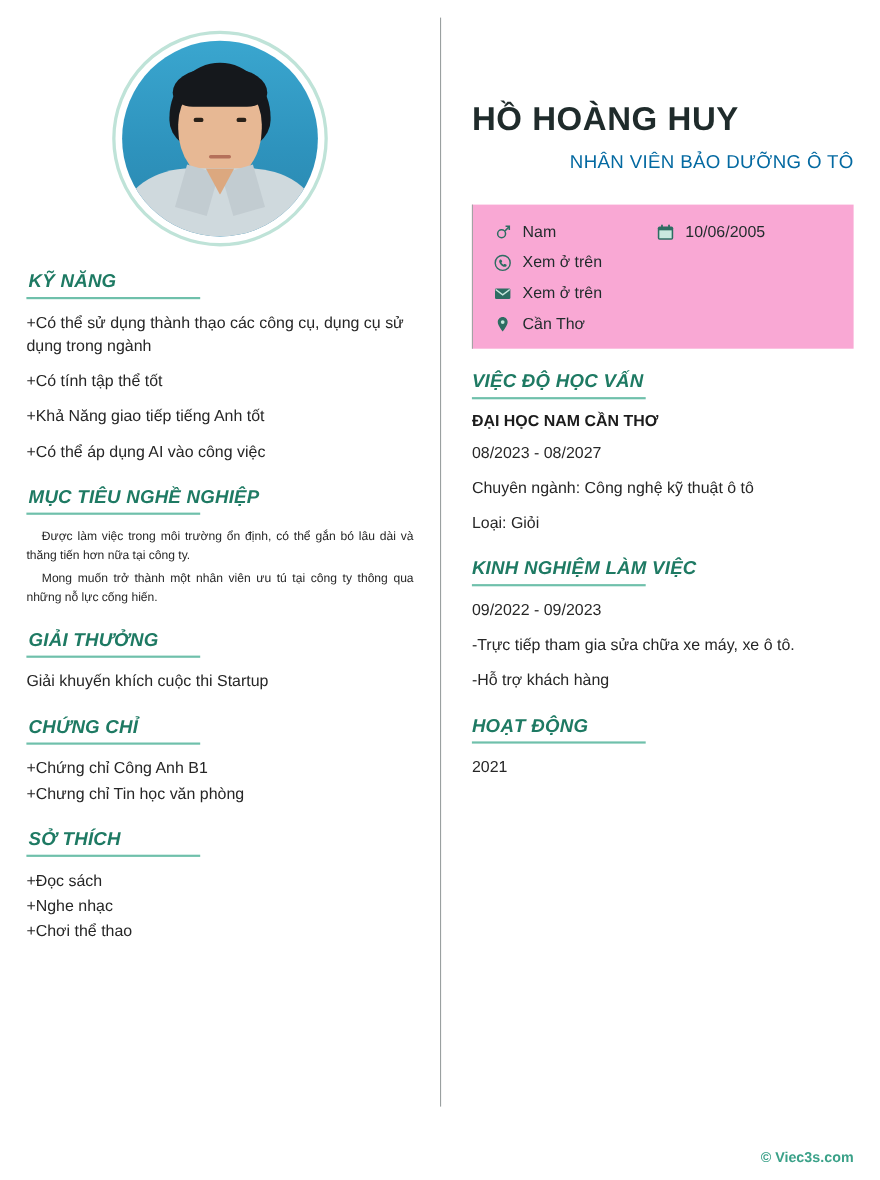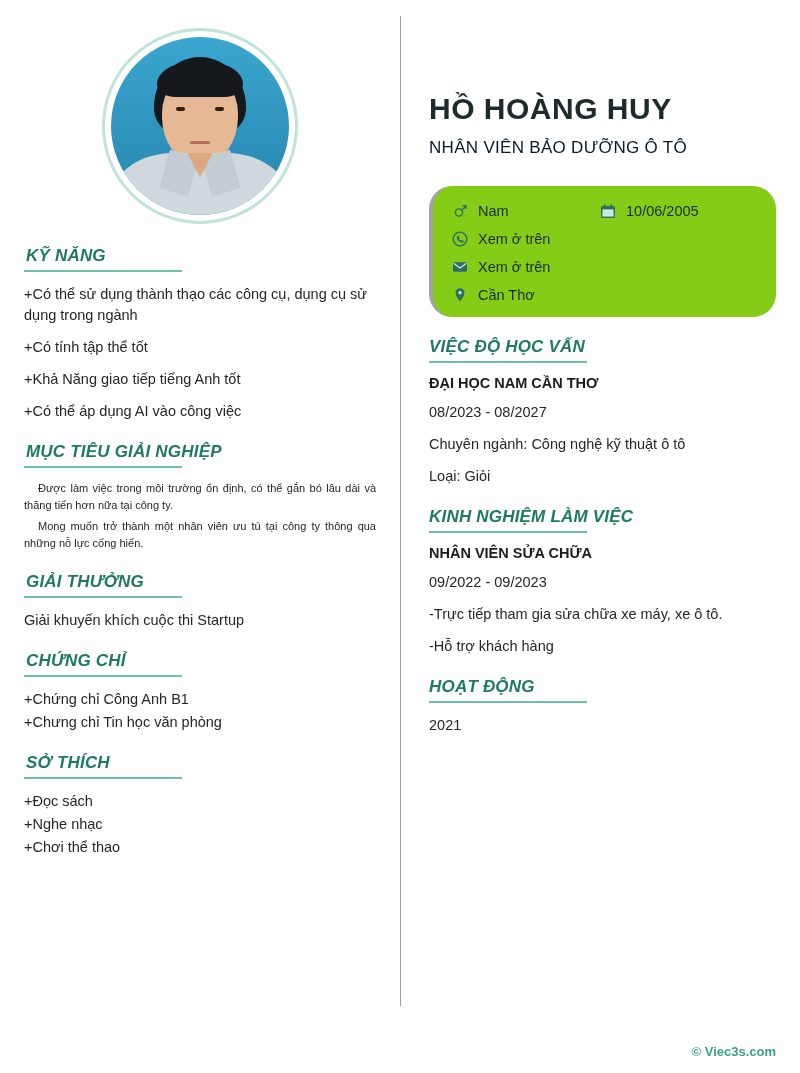--- a/index.html
+++ b/index.html
@@ -185,32 +185,32 @@
   
   .name {
     font-size: 30px;
     font-weight: bold;
     color: #1f2b2b;
     letter-spacing: .5px;
     margin: 78px 0 12px 0;
   }
   .role {
     font-size: 17px;
-    color: #0f172a;
+    color: #0369a1;
     letter-spacing: .3px;
     margin-bottom: 28px;
+    text-align: right;
   }
 
   
   .infobox {
-    background: #84cc16;
-    border-left: 4px solid #a3a3a3;
+    background: #f9a8d4;
+    border-left: 1px solid #a3a3a3;
     padding: 16px 18px 14px 18px;
     margin-bottom: 20px;
-    border-radius: 23px;
   }
   .info-grid {
     display: grid;
     grid-template-columns: 148px 1fr;
     row-gap: 11px;
   }
   .info-item {
     display: flex;
     align-items: center;
     gap: 10px;
@@ -280,21 +280,21 @@
       <div class="sec">
         <div class="sec-title">KỸ NĂNG</div>
         <div class="sec-rule"></div>
         <div class="line">+Có thể sử dụng thành thạo các công cụ, dụng cụ sử dụng trong ngành</div>
         <div class="line">+Có tính tập thể tốt</div>
         <div class="line">+Khả Năng giao tiếp tiếng Anh tốt</div>
         <div class="line">+Có thể áp dụng AI vào công việc</div>
       </div>
 
       <div class="sec">
-        <div class="sec-title">MỤC TIÊU GIẢI NGHIỆP</div>
+        <div class="sec-title">MỤC TIÊU NGHỀ NGHIỆP</div>
         <div class="sec-rule"></div>
         <div class="para">Được làm việc trong môi trường ổn định, có thể gắn bó lâu dài và thăng tiến hơn nữa tại công ty.</div>
         <div class="para">Mong muốn trở thành một nhân viên ưu tú tại công ty thông qua những nỗ lực cống hiến.</div>
       </div>
 
       <div class="sec">
         <div class="sec-title">GIẢI THƯỞNG</div>
         <div class="sec-rule"></div>
         <div class="line">Giải khuyến khích cuộc thi Startup</div>
       </div>
@@ -380,21 +380,20 @@
         <div class="sec-rule"></div>
         <div class="sub-head">ĐẠI HỌC NAM CẦN THƠ</div>
         <div class="line">08/2023 - 08/2027</div>
         <div class="line">Chuyên ngành: Công nghệ kỹ thuật ô tô</div>
         <div class="line">Loại: Giỏi</div>
       </div>
 
       <div class="sec">
         <div class="sec-title">KINH NGHIỆM LÀM VIỆC</div>
         <div class="sec-rule"></div>
-        <div class="sub-head">NHÂN VIÊN SỬA CHỮA</div>
         <div class="line">09/2022 - 09/2023</div>
         <div class="line">-Trực tiếp tham gia sửa chữa xe máy, xe ô tô.</div>
         <div class="line">-Hỗ trợ khách hàng</div>
       </div>
 
       <div class="sec">
         <div class="sec-title">HOẠT ĐỘNG</div>
         <div class="sec-rule"></div>
         <div class="line">2021</div>
       </div>

